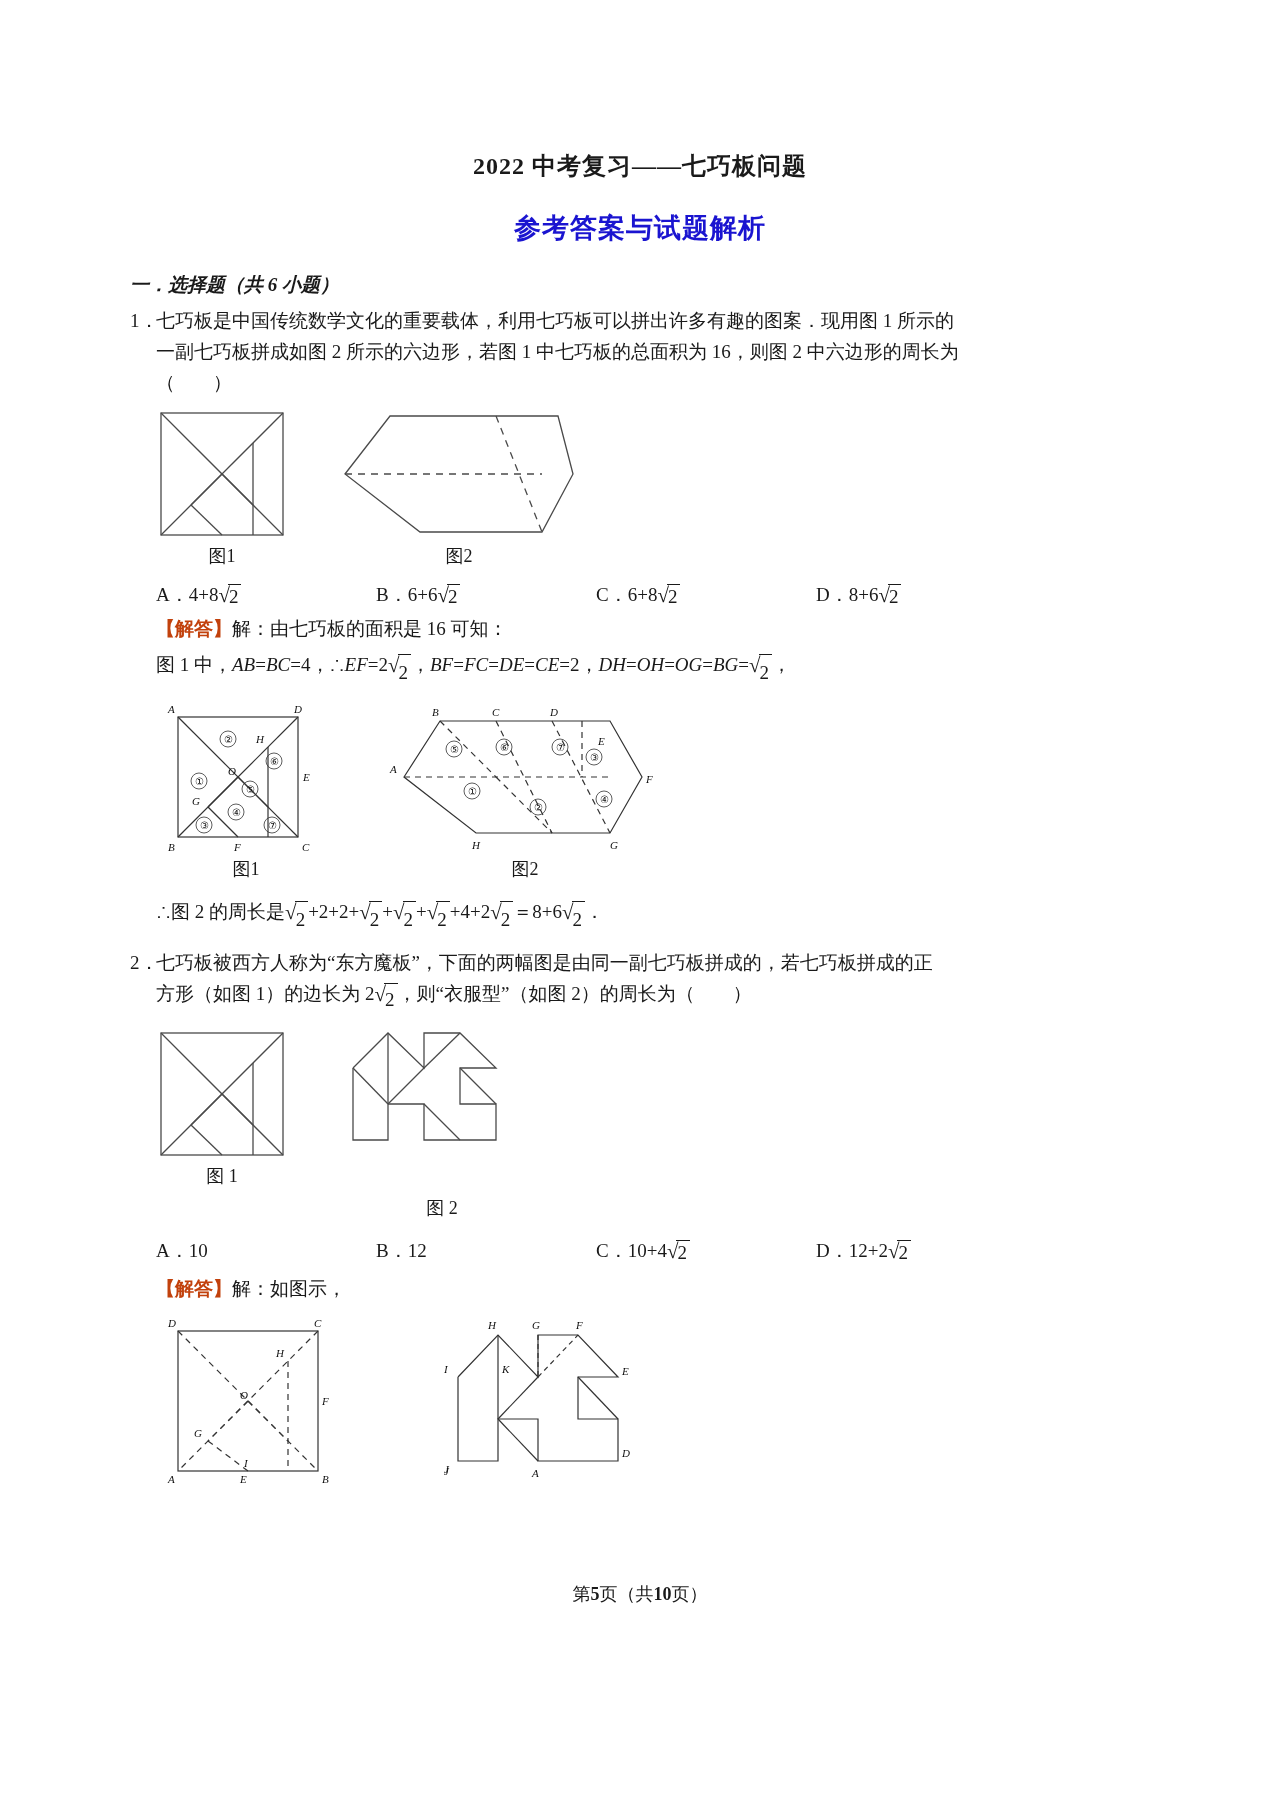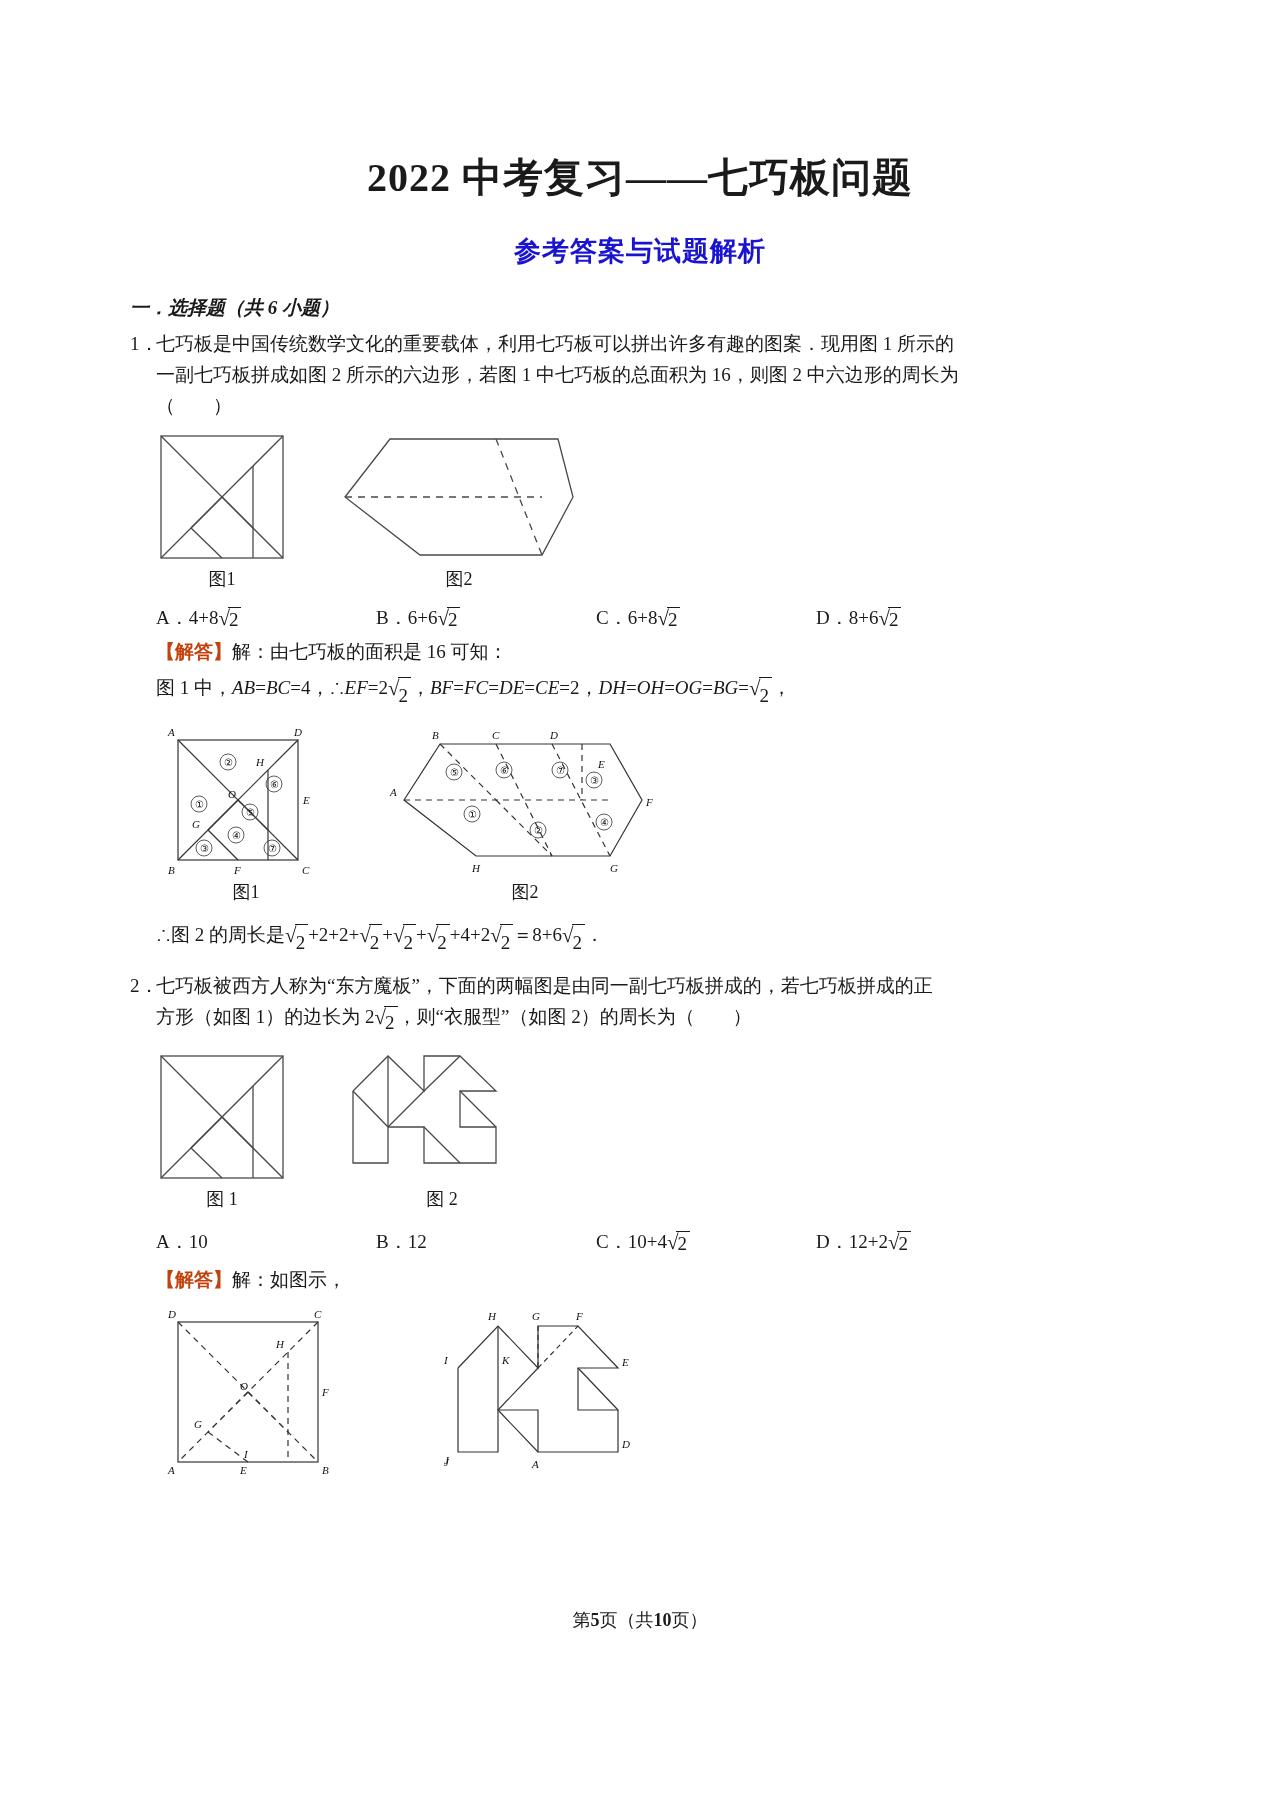--- a/index.html
+++ b/index.html
@@ -3,21 +3,21 @@
 <meta charset="utf-8">
 <style>
   html,body{margin:0;padding:0;}
   body{
     width:1280px;height:1810px;background:#ffffff;
     font-family:"Liberation Serif", "DejaVu Serif", serif;
     color:#1a1a1a;position:relative;overflow:hidden;
   }
   .page{position:relative;width:1280px;height:1810px;}
   .doc-title{
-    text-align:center;font-size:40px;font-weight:bold;
+    text-align:center;font-size:24px;font-weight:bold;
     letter-spacing:1px;margin-top:150px;
   }
   .doc-subtitle{
     text-align:center;font-size:27px;font-weight:bold;color:#1a14d0;
     margin-top:28px;letter-spacing:1px;
   }
   .content{margin:26px 130px 0 130px;}
   .section-head{font-size:19px;font-weight:bold;margin-bottom:8px;font-style:italic;}
   .q{display:flex;font-size:19px;line-height:1.62;margin-top:6px;}
   .q-num{width:26px;flex:0 0 26px;}
@@ -28,21 +28,21 @@
   .options{display:flex;font-size:19px;margin-top:14px;align-items:baseline;}
   .opt{display:flex;align-items:baseline;}
   .sol-tag{color:#c2410c;font-weight:bold;}
   .sol-line{font-size:19px;line-height:1.75;margin-top:4px;padding-left:26px;}
   .it{font-style:italic;font-family:"Liberation Serif",serif;}
   
   .sqrt{display:inline-flex;align-items:stretch;position:relative;white-space:nowrap;}
   .sqrt .sign{font-size:21px;line-height:1;transform:translateY(1px);}
   .sqrt .rad{border-top:1.4px solid #1a1a1a;padding:1px 3px 0 1px;margin-left:-2px;}
   .footer{
-    position:absolute;left:0;right:0;top:1432px;text-align:center;font-size:18px;margin-top:26px;
+    position:absolute;left:0;right:0;top:1432px;text-align:center;font-size:18px;
   }
   svg{display:block;}
 </style>
 </head>
 <body>
 
 <div class="page">
 
   <div class="doc-title">2022 中考复习——七巧板问题</div>
   <div class="doc-subtitle">参考答案与试题解析</div>
@@ -267,21 +267,21 @@
             <line x1="123" y1="1" x2="1" y2="123"></line>
             <line x1="93" y1="31" x2="93" y2="123"></line>
             <line x1="62" y1="62" x2="31" y2="93"></line>
             <line x1="62" y1="62" x2="93" y2="93"></line>
             <line x1="31" y1="93" x2="62" y2="123"></line>
           </g>
         </svg>
         <div class="figcap">图 1</div>
       </div>
 
-      <div class="figbox" style="margin-left:68px;">
+      <div class="figbox" style="margin-left:68px;gap:32px;">
         <svg width="180" height="124" viewBox="0 0 180 124">
           <g stroke="#4a4a4a" stroke-width="1.3" fill="none">
             <polyline points="1,36 36,1 72,36 72,1 108,1 144,36 108,36 108,72 144,72 144,108 72,108 72,72 36,72 36,108 1,108 1,36"></polyline>
             <line x1="36" y1="1" x2="36" y2="72"></line>
             <line x1="72" y1="36" x2="108" y2="1"></line>
             <line x1="1" y1="36" x2="36" y2="72"></line>
             <line x1="72" y1="36" x2="36" y2="72"></line>
             <line x1="108" y1="36" x2="144" y2="72"></line>
             <line x1="72" y1="72" x2="108" y2="108"></line>
           </g>

